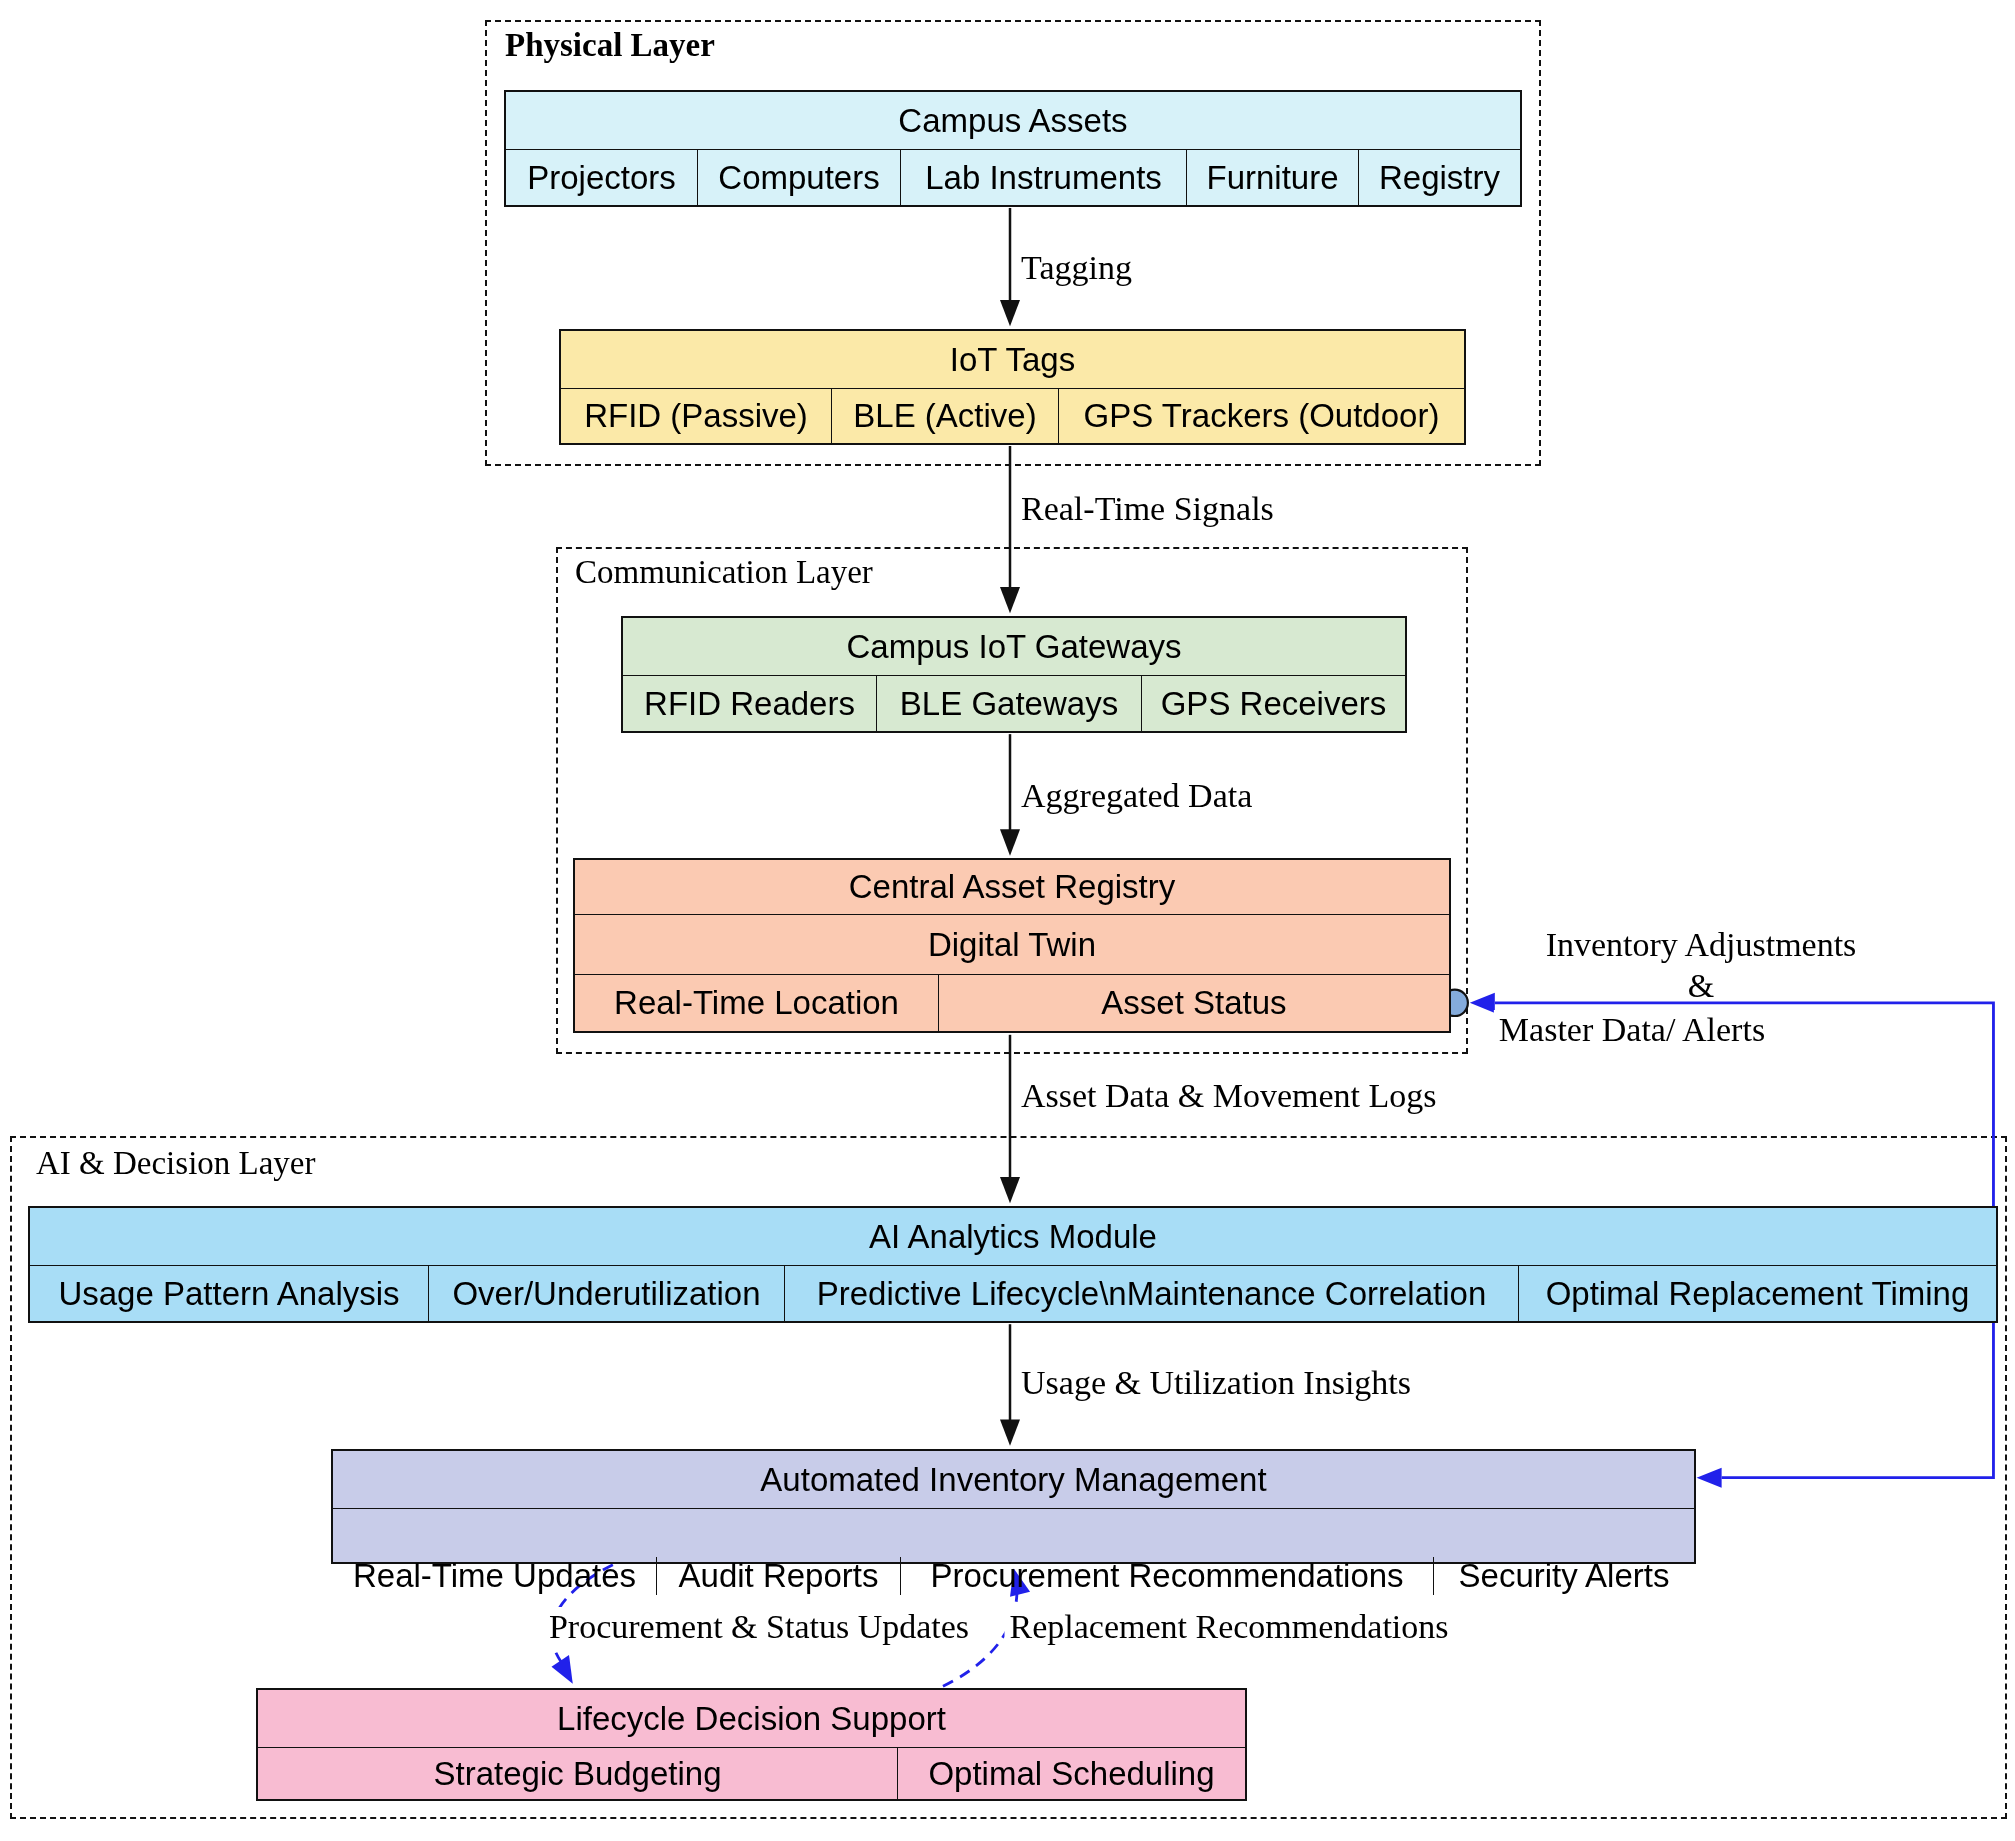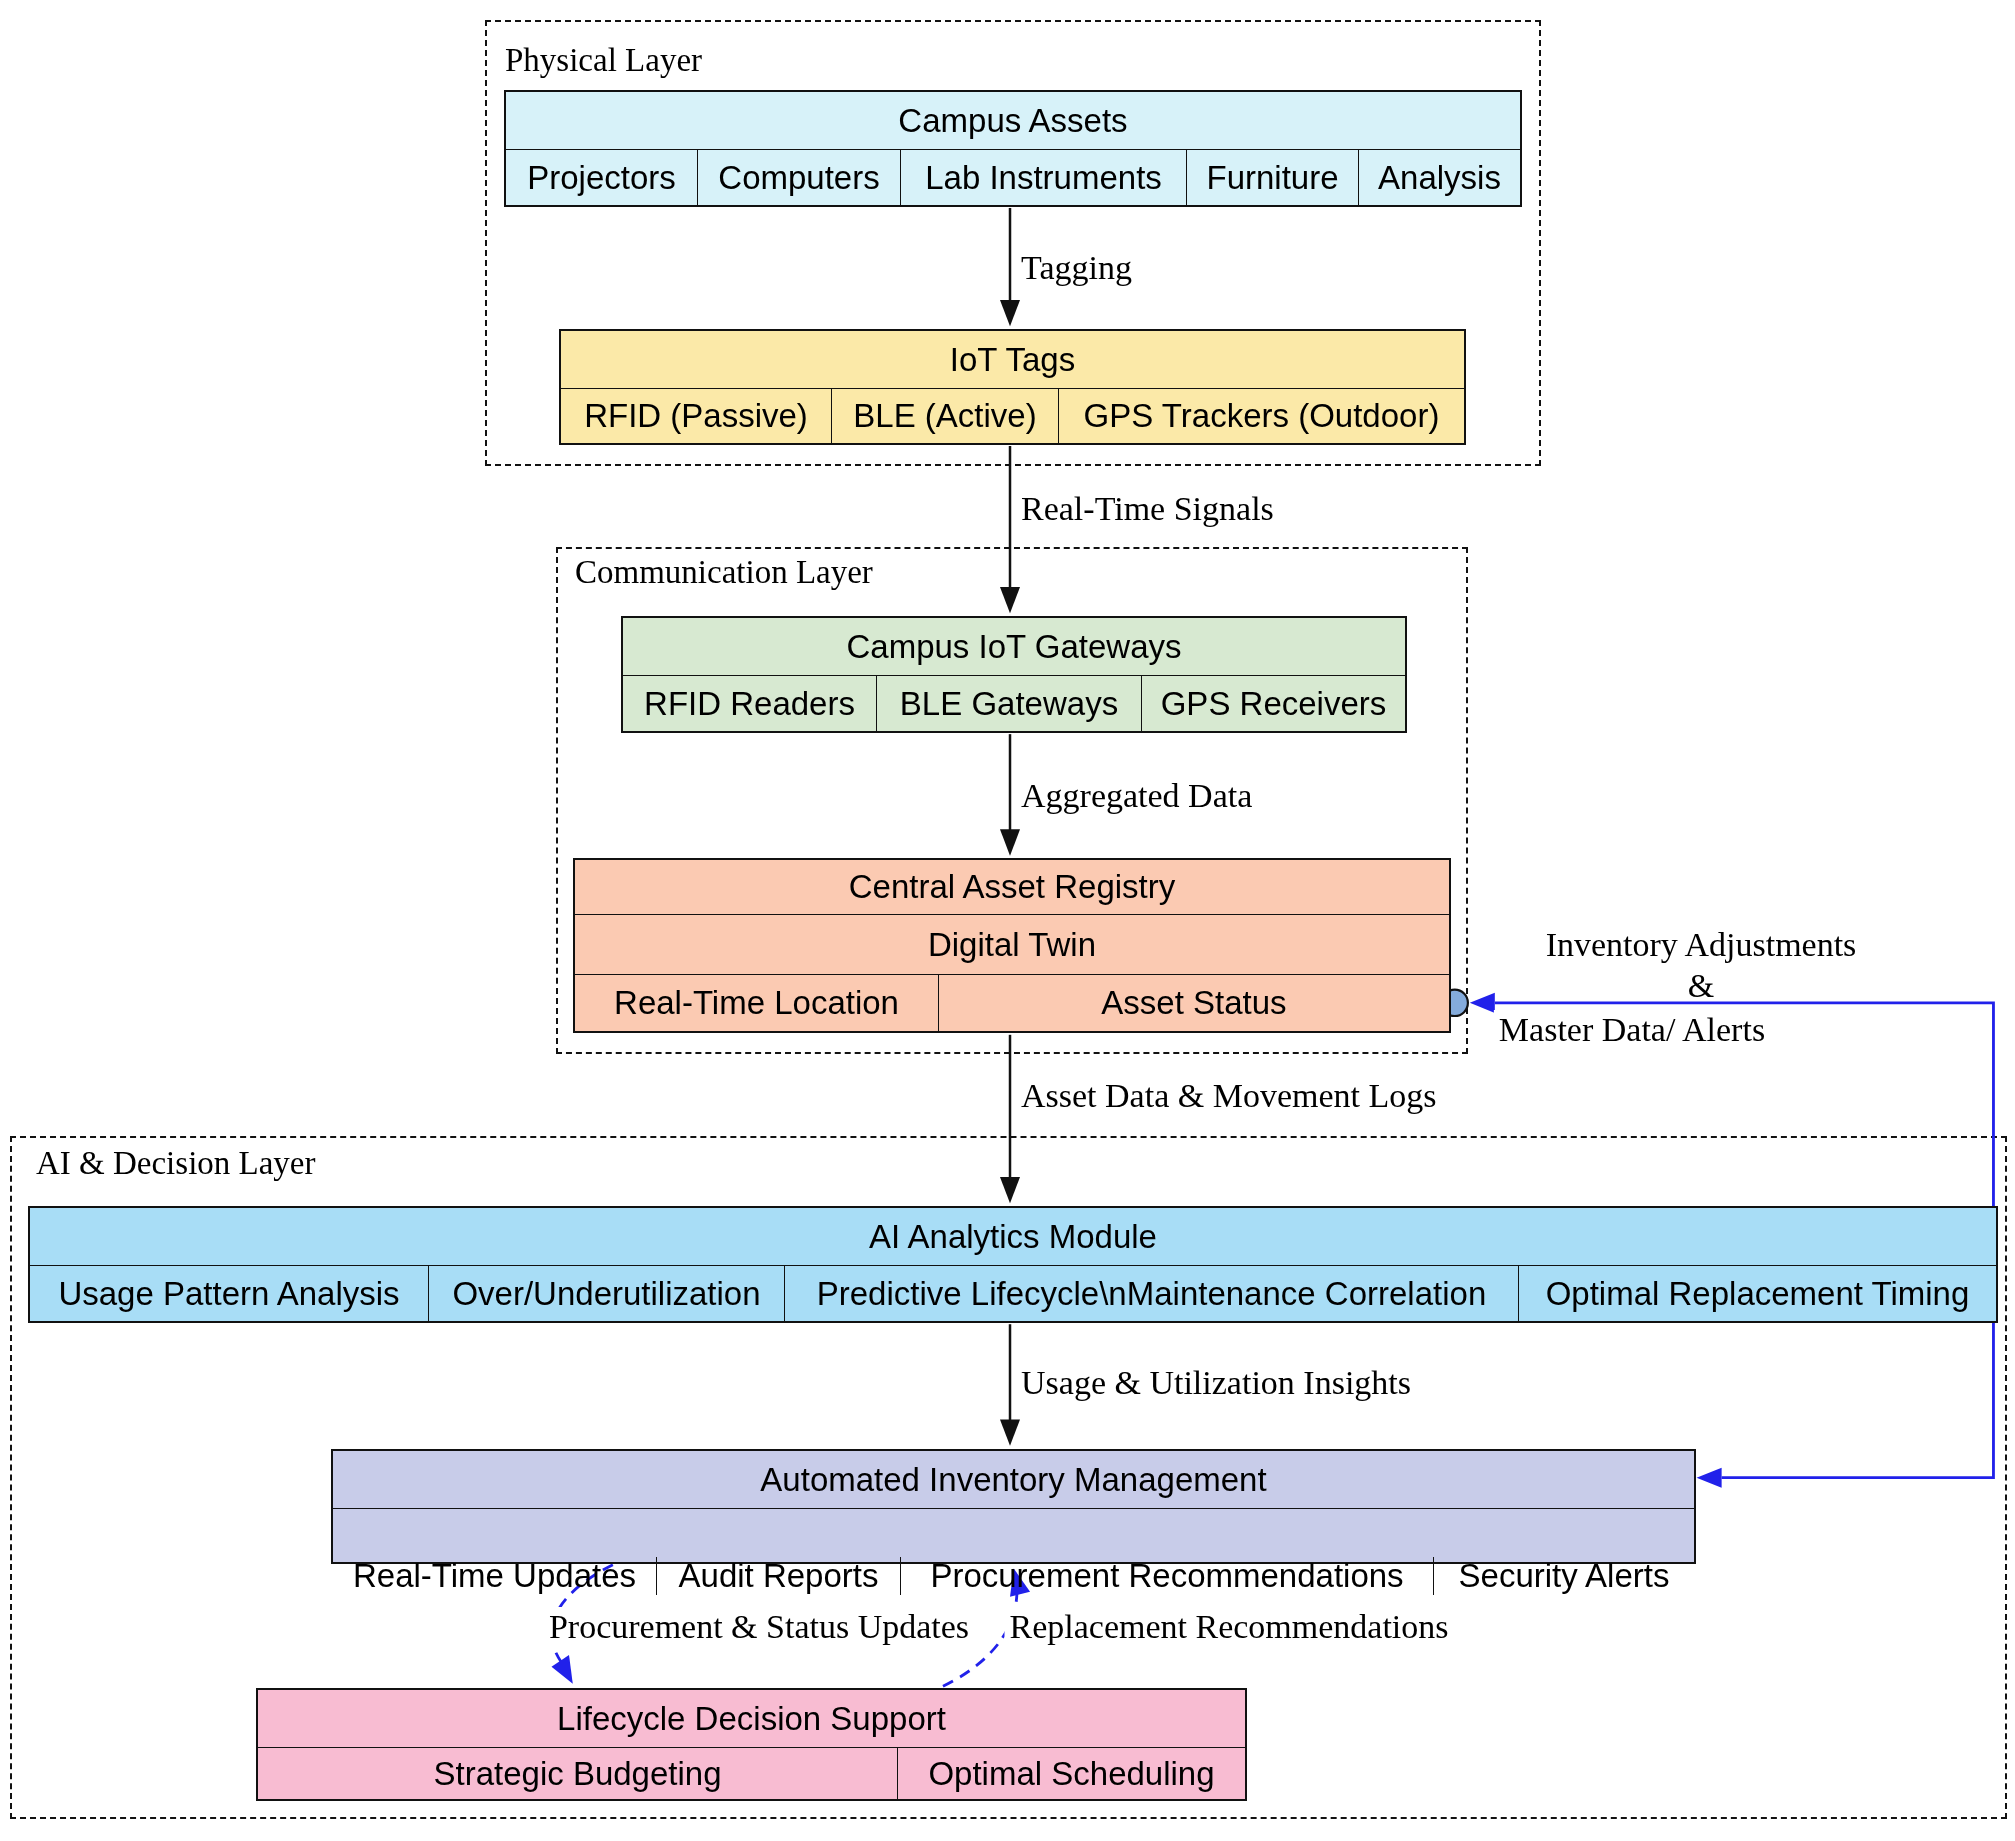--- a/index.html
+++ b/index.html
@@ -50,21 +50,21 @@
 </style>
 </head>
 <body>
 
 <div id="canvas">
 
   <div class="layer" style="left:485px; top:20px; width:1056px; height:446px;"></div>
   <div class="layer" style="left:556px; top:547px; width:912px; height:507px;"></div>
   <div class="layer" style="left:10px; top:1136px; width:1997px; height:683px;"></div>
 
-  <div class="llabel" style="left:505px; top:41px;">Physical Layer</div>
+  <div class="llabel" style="left:505px; top:26px;font-weight:bold;">Physical Layer</div>
   <div class="llabel" style="left:575px; top:553px;">Communication Layer</div>
   <div class="llabel" style="left:36px; top:1144px;">AI &amp; Decision Layer</div>
 
   <svg id="connectors" width="2015" height="1841" viewBox="0 0 3216 2939">
 
     <g stroke="#111" fill="#111">
       <line x1="1612" y1="332" x2="1612" y2="488" stroke-width="4"></line>
       <polygon points="1612,521 1596,479 1628,479" stroke="none"></polygon>
     </g>
     <g stroke="#111" fill="#111">
@@ -102,21 +102,21 @@
     </g>
   </svg>
 
   <div class="tbox" style="left: 504px; top: 90px; width: 1018px; height: 117px; background: rgb(215, 242, 249);">
     <div class="thead">Campus Assets</div>
     <div class="trow">
       <div class="tcell" style="width:191px">Projectors</div>
       <div class="tcell" style="width:203px">Computers</div>
       <div class="tcell" style="width:286px">Lab Instruments</div>
       <div class="tcell" style="width:172px">Furniture</div>
-      <div class="tcell grow">Analysis</div>
+      <div class="tcell grow">Registry</div>
     </div>
   </div>
 
   <div class="tbox" style="left: 559px; top: 329px; width: 907px; height: 116px; background: rgb(251, 233, 168);">
     <div class="thead">IoT Tags</div>
     <div class="trow">
       <div class="tcell" style="width:270px">RFID (Passive)</div>
       <div class="tcell" style="width:227px">BLE (Active)</div>
       <div class="tcell grow">GPS Trackers (Outdoor)</div>
     </div>

